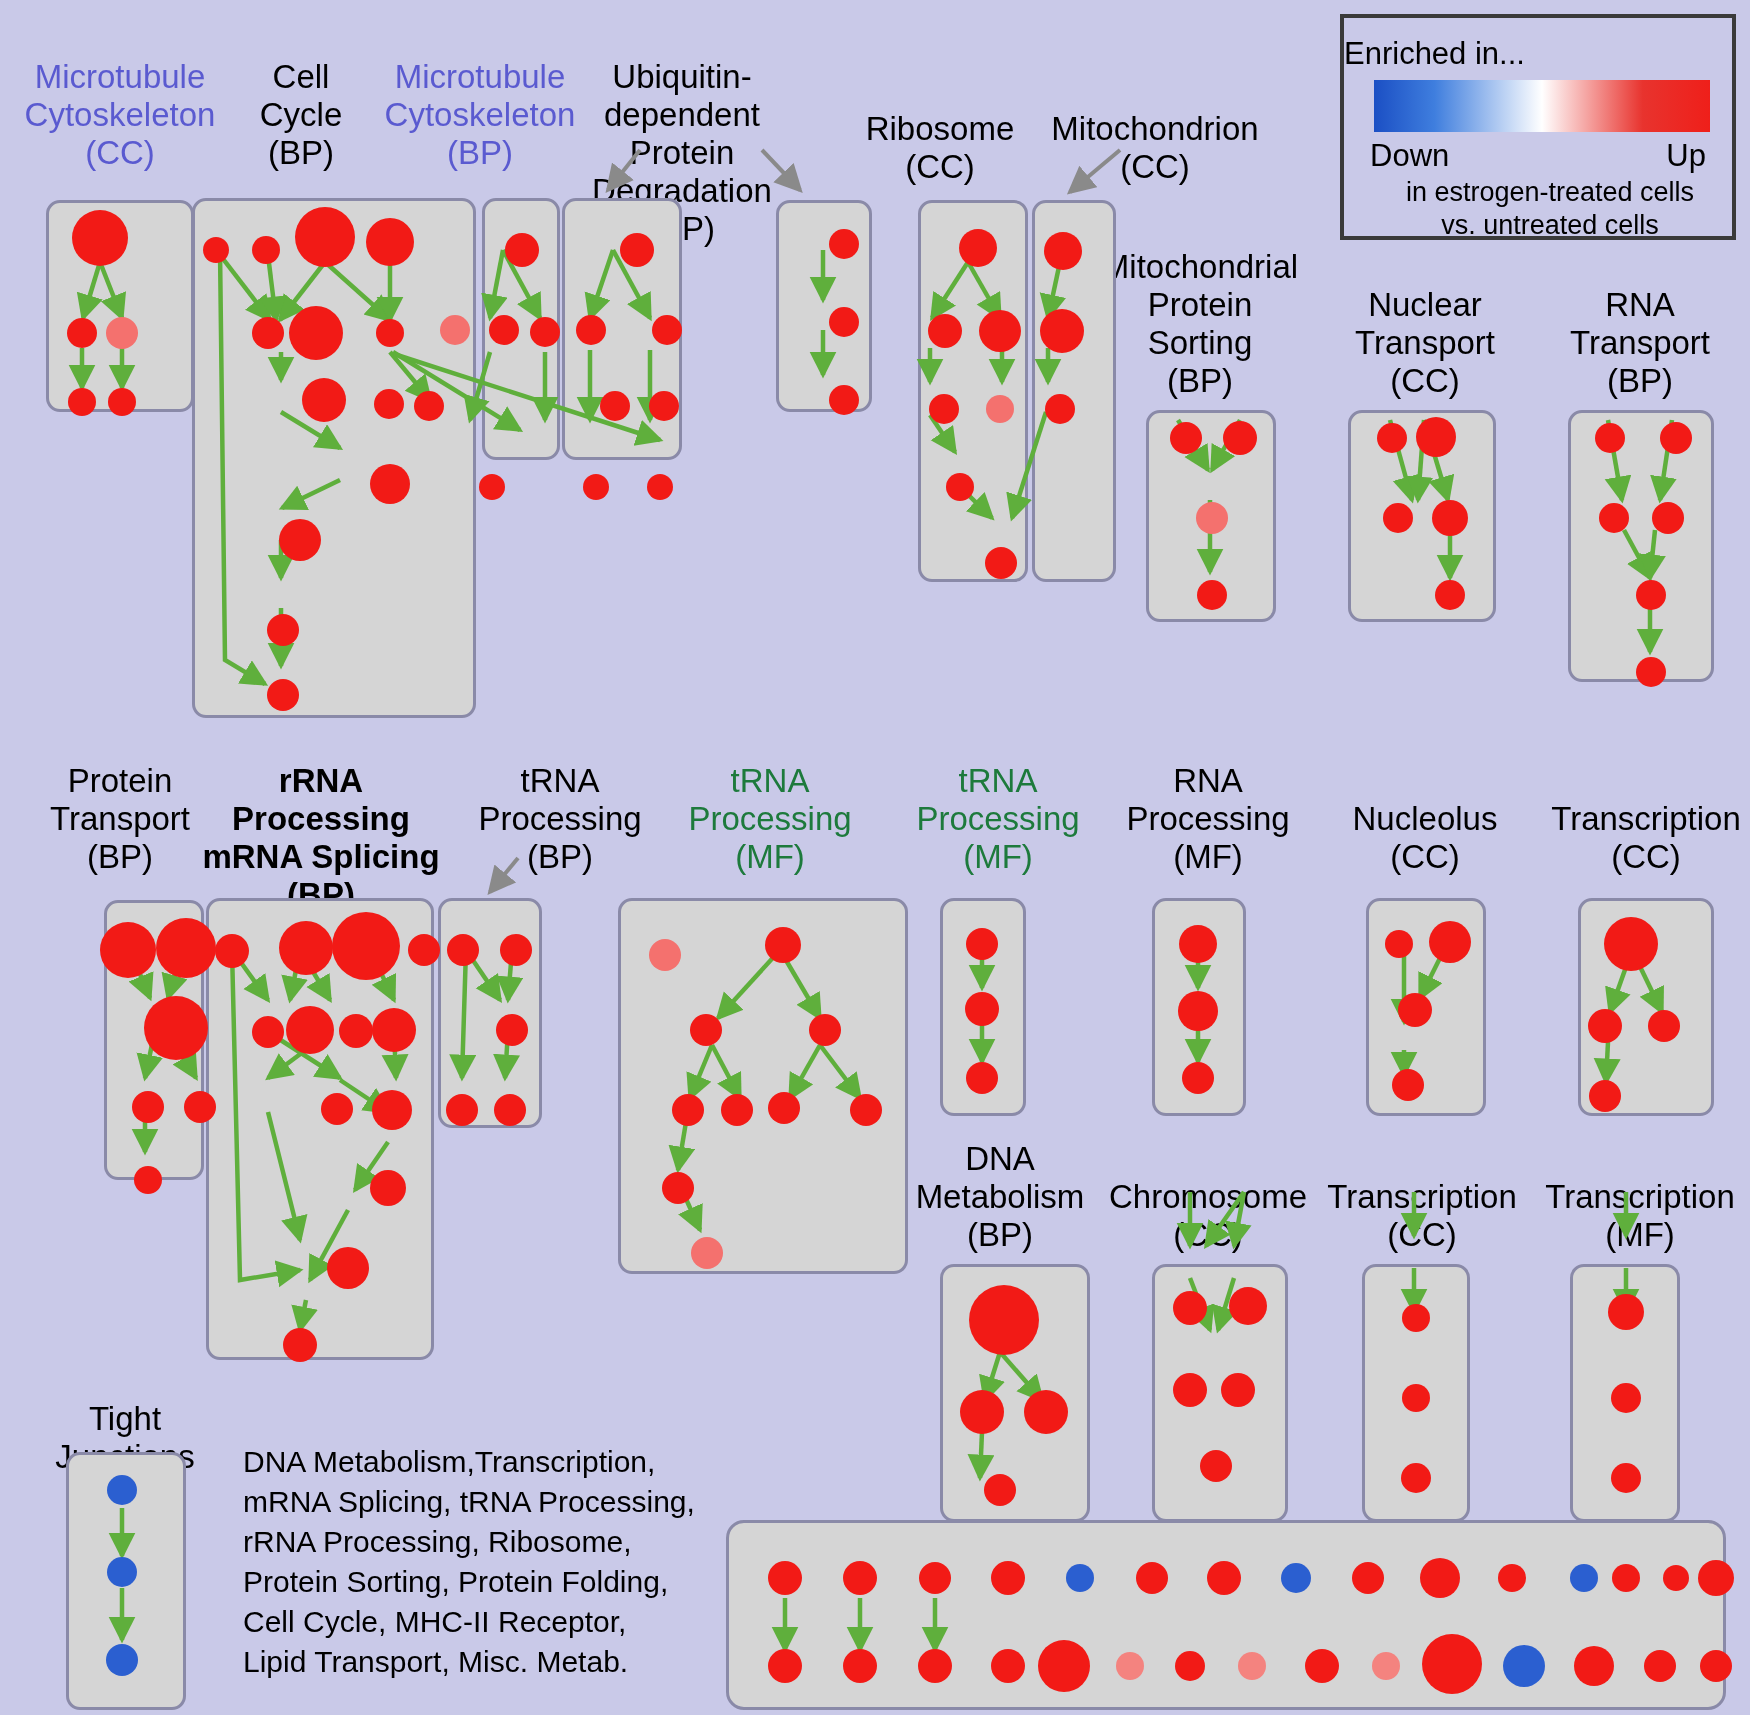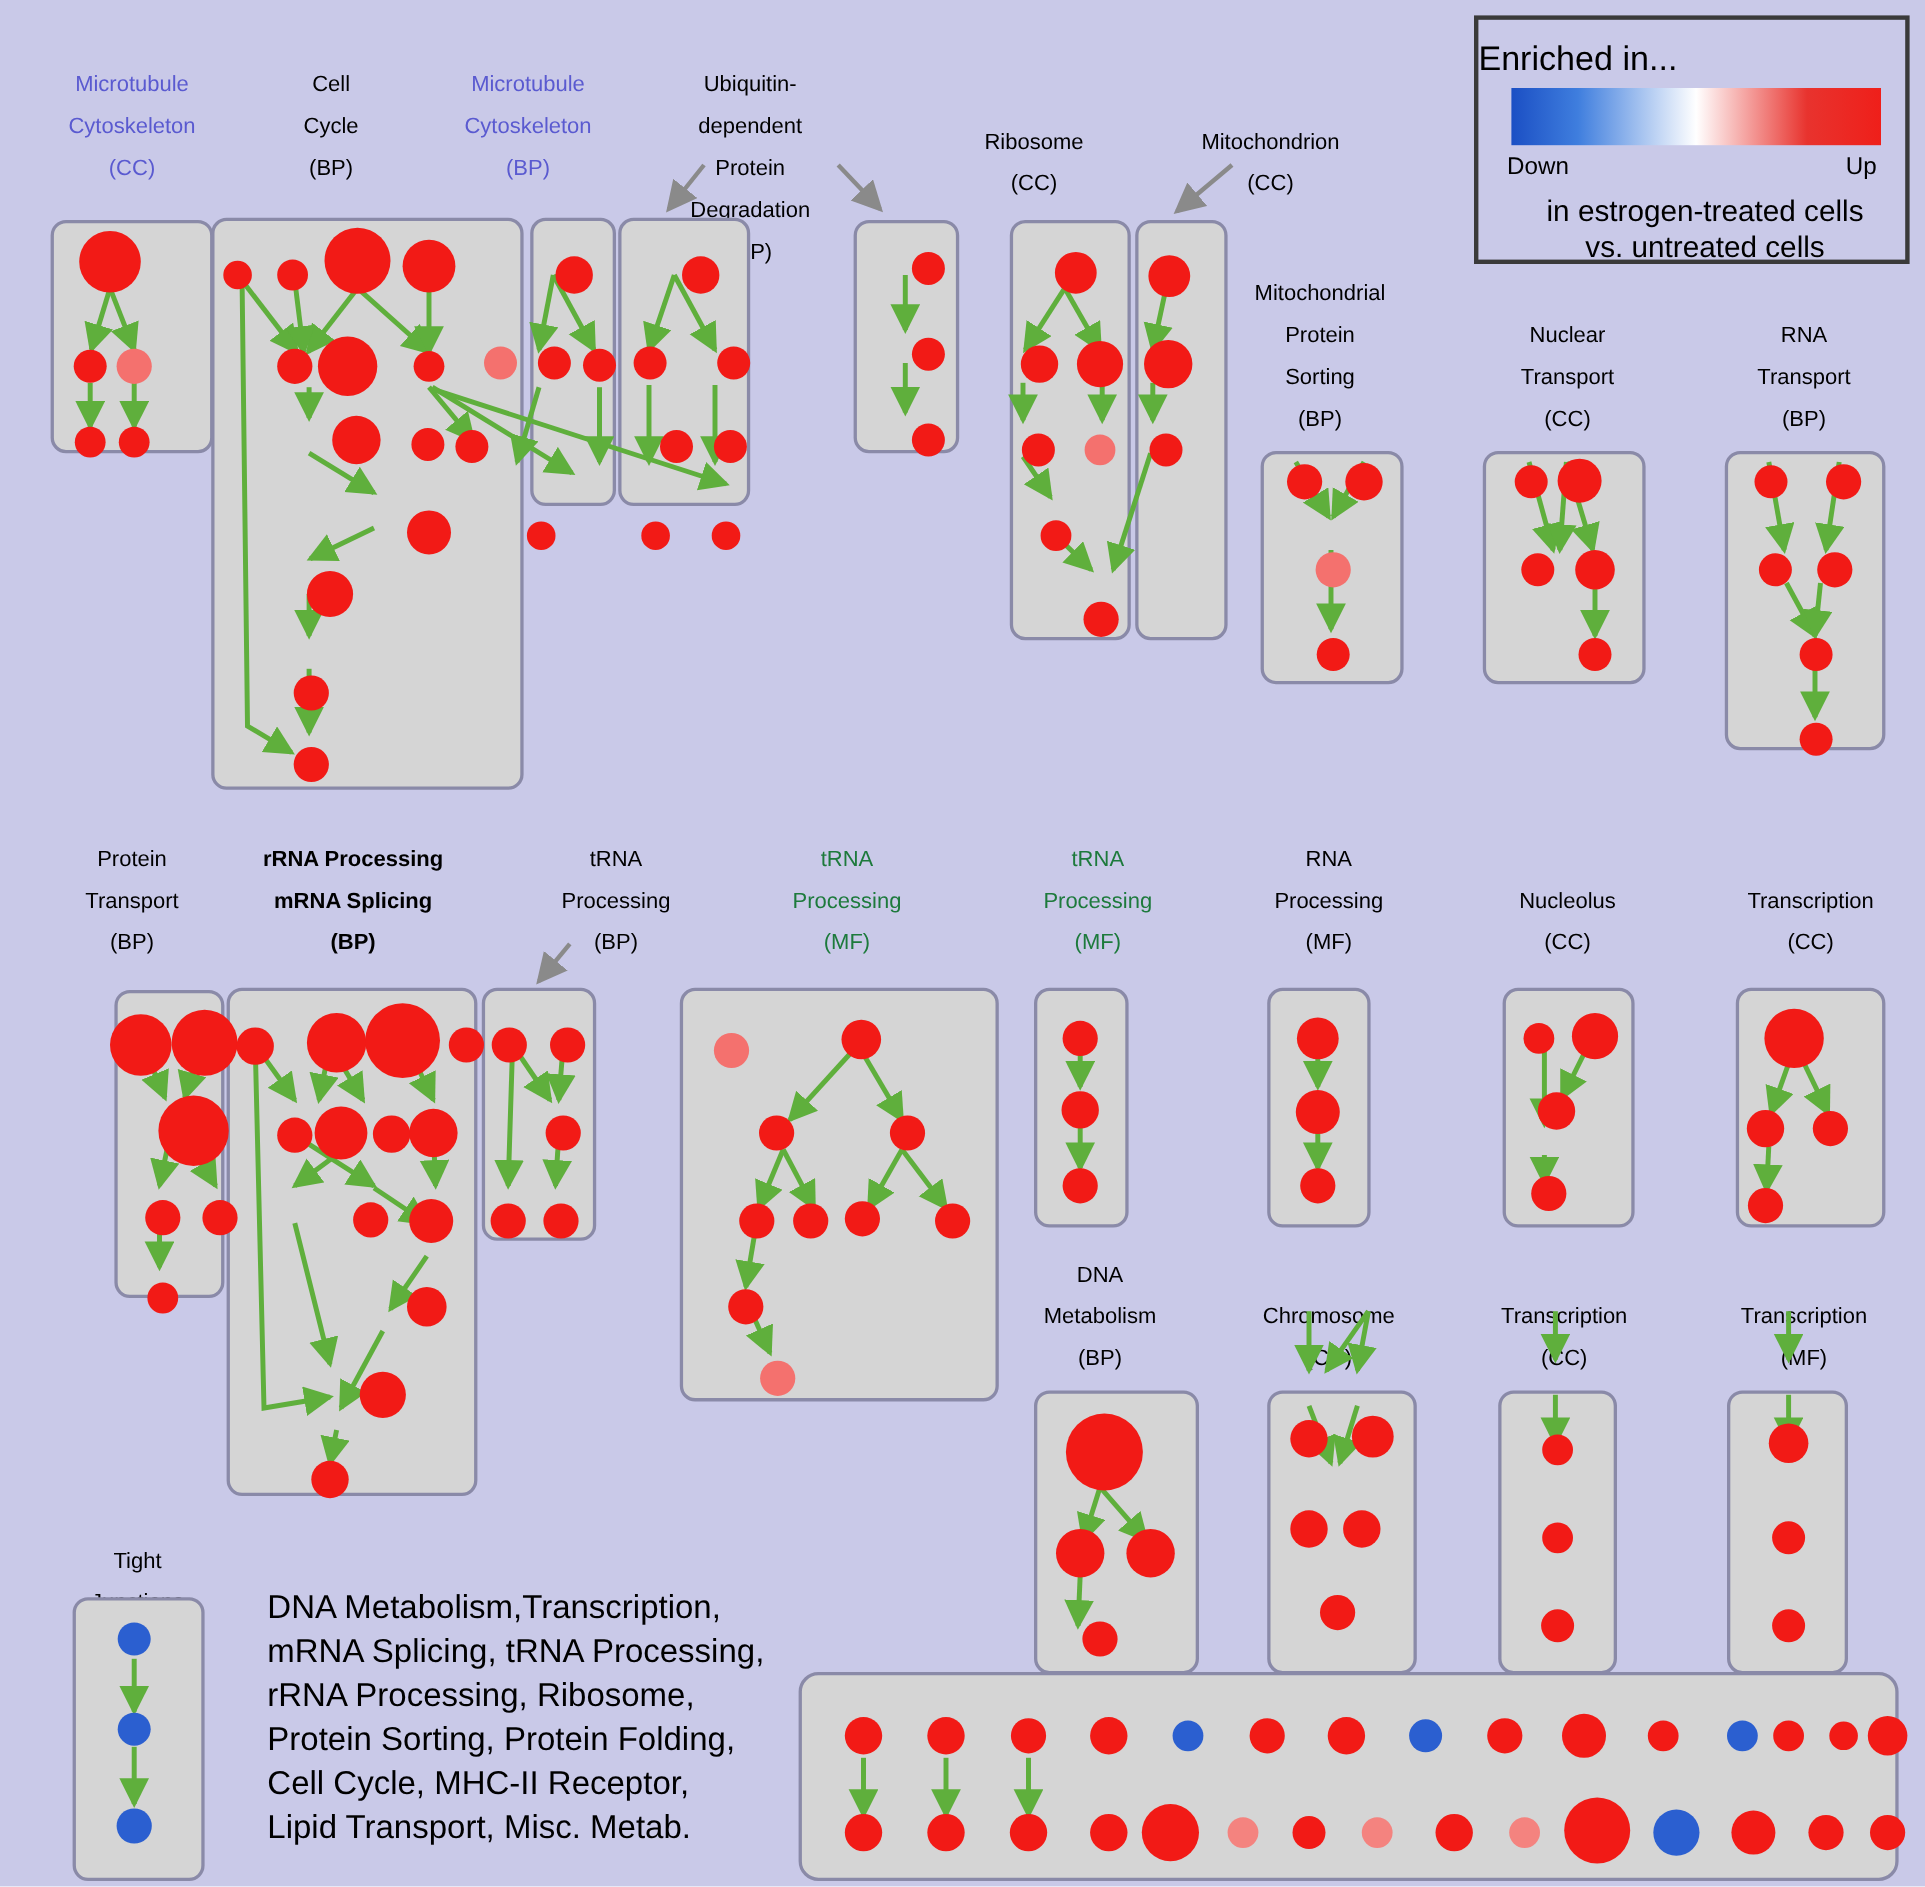--- a/index.html
+++ b/index.html
@@ -25,21 +25,21 @@
   .big-box {
     position: absolute;
     background: #d5d5d5;
     border: 3px solid #8a8aa8;
     border-radius: 18px;
     box-sizing: border-box;
   }
   .lbl {
     position: absolute;
     color: #000000;
-    font-size: 20px;
+    font-size: 33px;
     line-height: 38px;
     text-align: center;
     white-space: pre-line;
   }
   .lbl.blue { color: #5a5ad0; }
   .lbl.green { color: #1d7a3c; }
   .legend {
     position: absolute;
     background: #c9c9e8;
     border: 4px solid #3a3a3a;
@@ -50,21 +50,21 @@
     width: 100%;
     font-size: 31px;
     color: #000;
   }
   .legend-bar {
     position: absolute;
     background: linear-gradient(to right, #1b4fc4 0%, #3f7ede 18%, #ffffff 50%, #e8332e 80%, #ef1f1a 100%);
   }
   .legend-down, .legend-up {
     position: absolute;
-    font-size: 22px;
+    font-size: 31px;
     color: #000;
   }
   .legend-sub {
     position: absolute;
     width: 100%;
     text-align: center;
     font-size: 27px;
     line-height: 33px;
     color: #000;
     white-space: pre-line;

